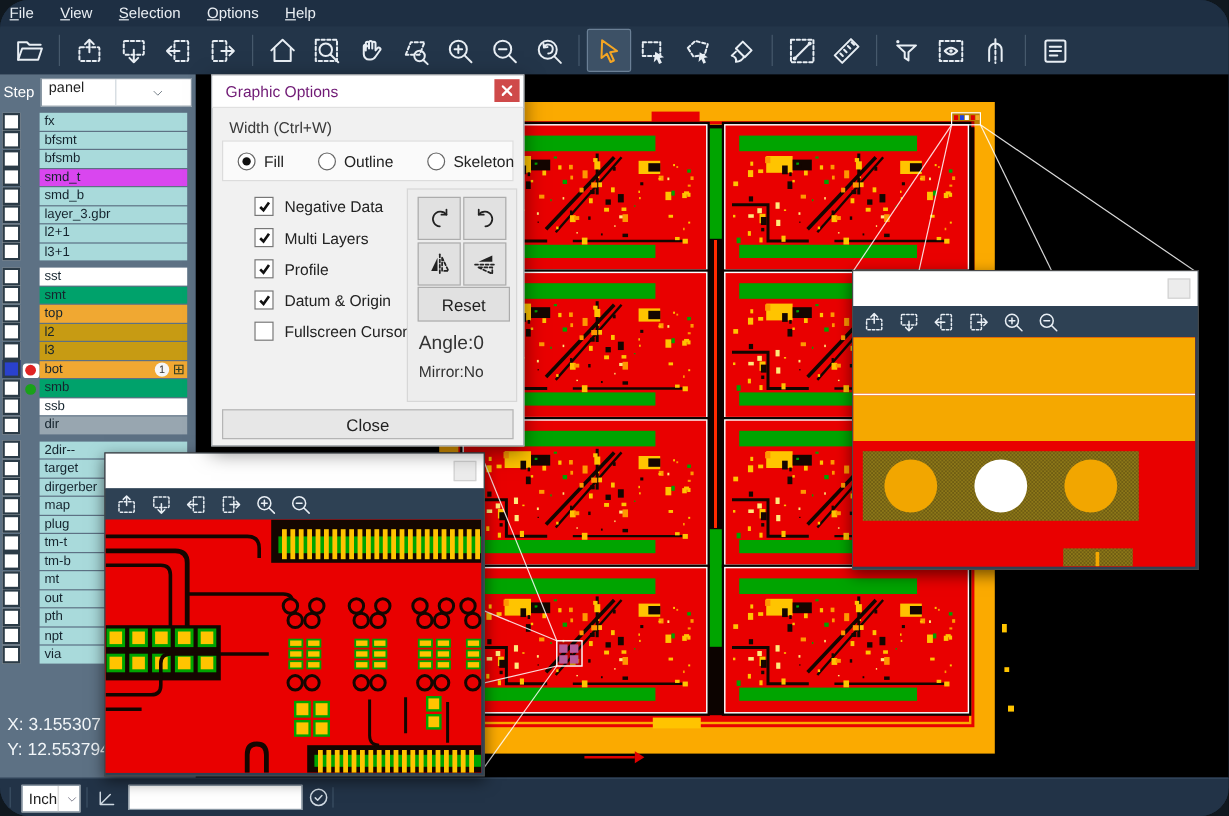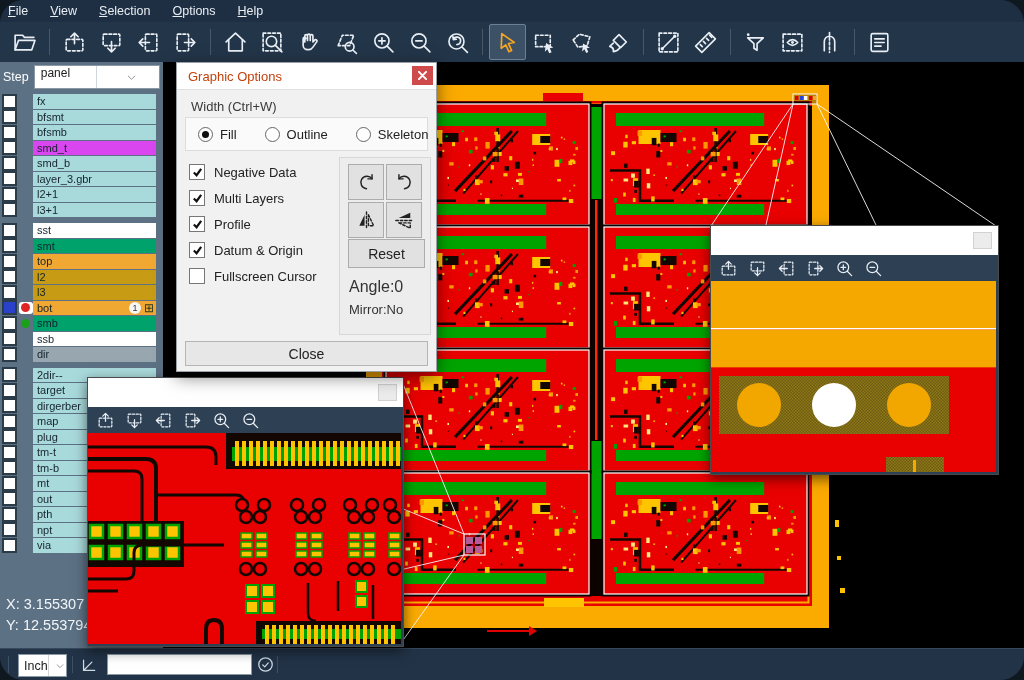--- a/index.html
+++ b/index.html
@@ -23,21 +23,21 @@
   svg.icon .fill{fill:currentColor;stroke:none;}
   
   #sidebar{position:absolute;left:0;top:62px;width:163px;height:586px;background:#5d7184;z-index:1;}
   #steprow{height:30px;display:flex;align-items:center;padding:0 3px;gap:5px;}
   #steplabel{color:#ffffff;font-size:12.5px;}
   #stepdrop{flex:1;height:22px;background:#fff;border:1px solid #8a98a4;display:flex;align-items:flex-start;}
   #stepdrop span{flex:1;font-size:12px;color:#222;padding-left:6px;}
   #stepdrop .chev{width:20px;height:100%;border-left:1px solid #cfd6dc;display:flex;align-items:center;justify-content:center;color:#66727c;}
   #layers{display:flex;flex-direction:column;padding-top:2px;}
   .lgap{height:5px;}
-  .lrow{height:14.5px;margin-bottom:1px;display:flex;align-items:center;}
+  .lrow{height:14.5px;margin-bottom:1px;display:flex;align-items:flex-end;}
   .chk{width:11px;height:11px;background:#fff;border:2px solid #2b3b47;margin-left:2px;flex:0 0 auto;}
   .chk.on{background:#2a41cc;}
   .ind{width:15px;height:13px;margin-left:1px;flex:0 0 auto;display:flex;align-items:center;justify-content:center;}
   .ind .pill{width:14px;height:12px;background:#fff;border-radius:3px;display:flex;align-items:center;justify-content:center;}
   .ind .dot{width:9px;height:9px;border-radius:50%;}
   .bar{flex:1;height:14.5px;margin-right:7px;display:flex;align-items:center;
        font-size:11px;color:#15242e;padding-left:4px;box-sizing:border-box;line-height:14px;}
   .bar .sp{flex:1;}
   .badge{width:12px;height:12px;border-radius:50%;background:#f6f6f6;color:#333;font-size:9px;
          display:flex;align-items:center;justify-content:center;margin-right:3px;}
@@ -51,32 +51,32 @@
   .win .title{height:29px;background:#fff;display:flex;align-items:center;justify-content:flex-end;padding-right:6px;}
   .win .wbtn{width:17px;height:15px;background:#ececec;border:1px solid #d2d2d2;}
   .win .wtools{height:26px;background:#2e4154;display:flex;align-items:center;padding-left:4px;gap:3px;}
   .win .wtools .tbtn{width:24px;height:22px;}
   .win .wtools .tbtn svg{width:19px;height:19px;}
   .win .content{position:relative;background:#e90000;}
   
   #dialog{position:absolute;left:176px;top:62px;width:261px;height:310px;background:#f1f1f1;
           border:1px solid #9aa0a6;box-shadow:0 5px 16px rgba(0,0,0,.5);z-index:4;box-sizing:border-box;}
   #dlg-title{height:26px;background:#fff;display:flex;align-items:center;padding-left:11px;
-             font-size:13px;color:#c2410c;border-bottom:1px solid #e0e0e0;}
+             font-size:13px;color:#701a75;border-bottom:1px solid #e0e0e0;}
   #dlg-close{position:absolute;right:3px;top:3px;width:21px;height:19px;background:#cf4a4a;
              display:flex;align-items:center;justify-content:center;color:#fff;}
   #dlg-close svg{width:9px;height:9px;stroke-width:2.2;}
   #dlg-width{position:absolute;left:14px;top:36px;font-size:13px;color:#3a3a3a;text-align:right;}
   #dlg-radiobox{position:absolute;left:8px;top:54px;width:243px;height:34px;background:#fafafa;
                 border:1px solid #dcdcdc;display:flex;align-items:center;padding-left:12px;gap:28px;box-sizing:border-box;}
   .radio{display:flex;align-items:center;gap:7px;font-size:13px;color:#222;}
   .rdot{width:13px;height:13px;border-radius:50%;border:1px solid #666;background:#fff;position:relative;}
   .rdot.sel::after{content:"";position:absolute;left:3px;top:3px;width:7px;height:7px;border-radius:50%;background:#111;}
   #dlg-checks{position:absolute;left:12px;top:96px;}
-  .dchk{height:26px;display:flex;align-items:center;gap:9px;font-size:13px;color:#222;}
+  .dchk{height:26px;display:flex;align-items:center;gap:9px;font-size:13px;color:#222;margin-left:23px;}
   .cbox{width:14px;height:14px;background:#fff;border:1px solid #777;display:flex;align-items:center;justify-content:center;}
   .cbox svg{width:11px;height:11px;stroke:#111;stroke-width:2.4;fill:none;}
   #dlg-right{position:absolute;left:162px;top:94px;width:92px;height:178px;background:#ededed;border:1px solid #d7d7d7;box-sizing:border-box;}
   .dbtn{position:absolute;width:34px;height:34px;background:#e1e1e1;border:1px solid #acacac;
         display:flex;align-items:center;justify-content:center;color:#222;}
   .dbtn svg{width:23px;height:23px;stroke-width:1.5;}
   #dlg-reset{position:absolute;left:8px;top:81px;width:75px;height:27px;background:#e1e1e1;border:1px solid #acacac;
              font-size:14px;color:#222;display:flex;align-items:center;justify-content:center;}
   #dlg-angle{position:absolute;left:9px;top:120px;font-size:16px;color:#333;}
   #dlg-mirror{position:absolute;left:9px;top:144px;font-size:13px;color:#333;}

